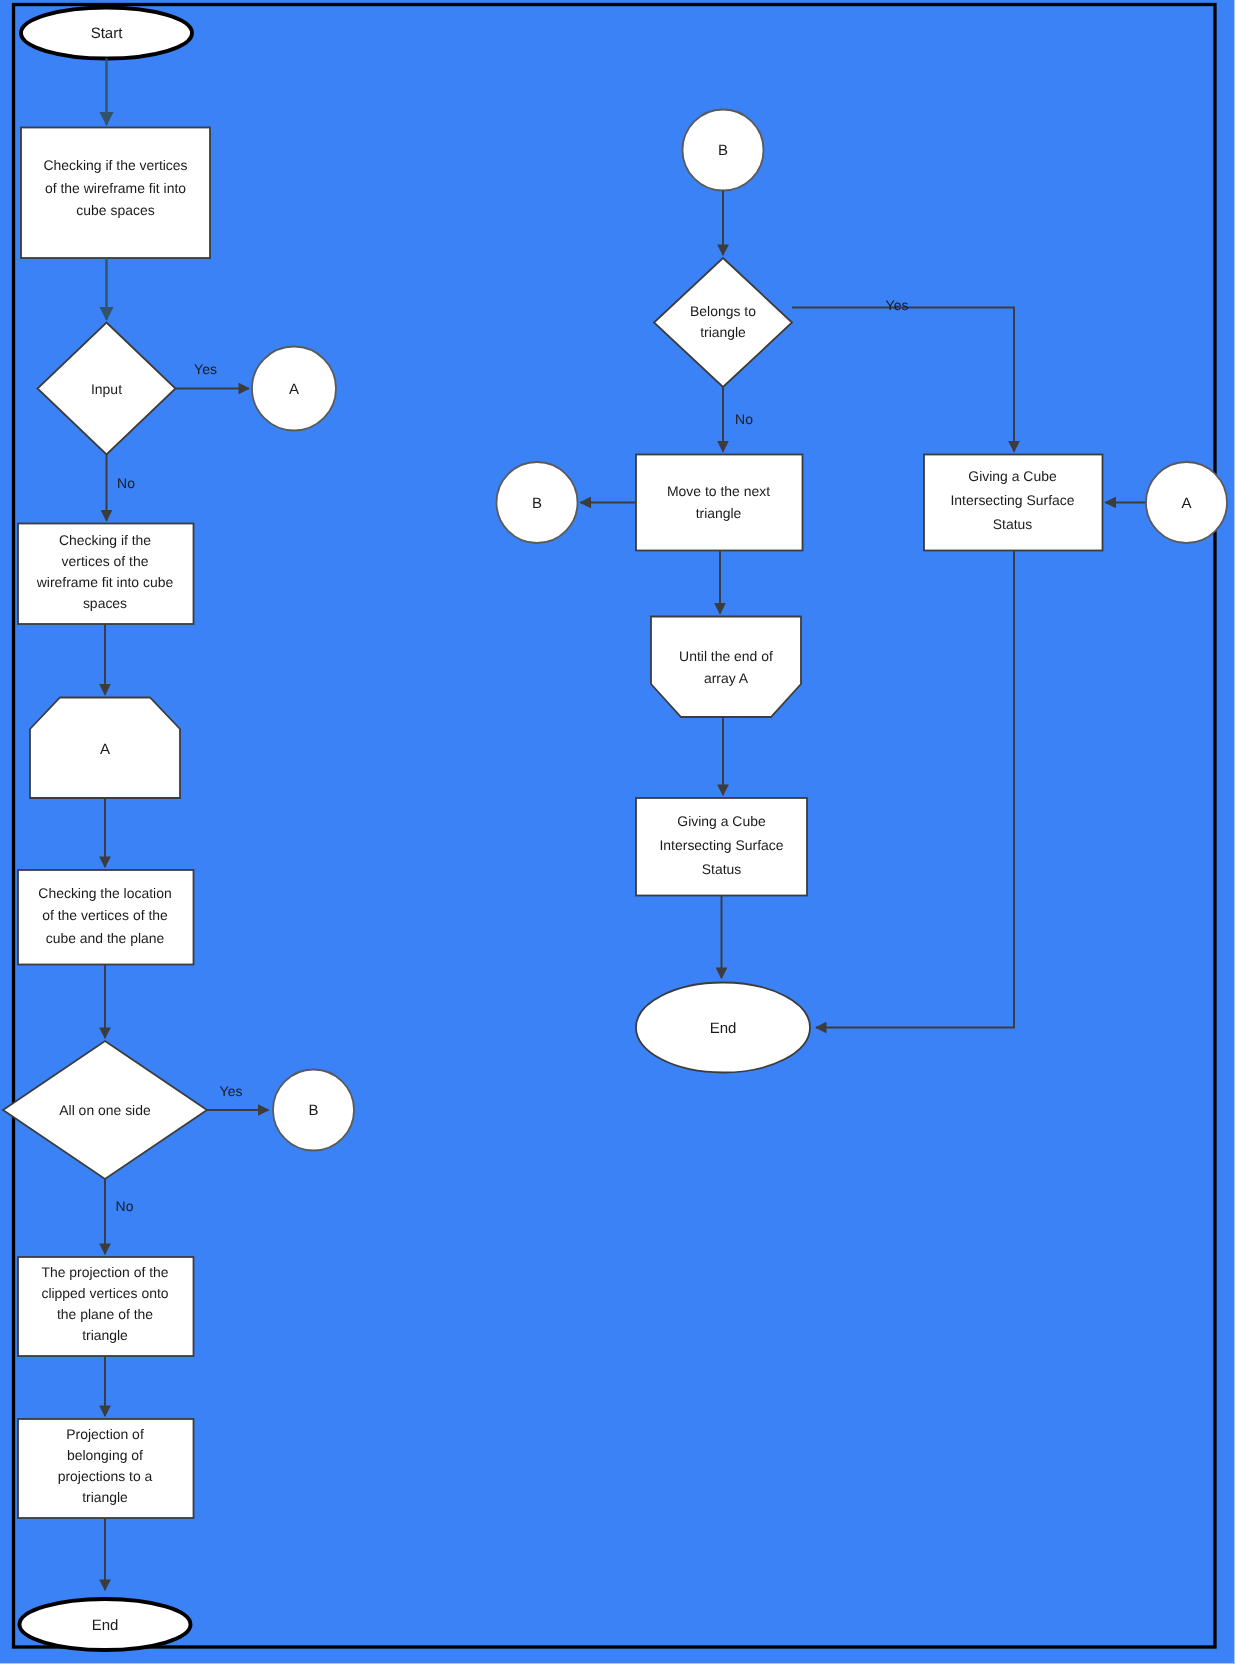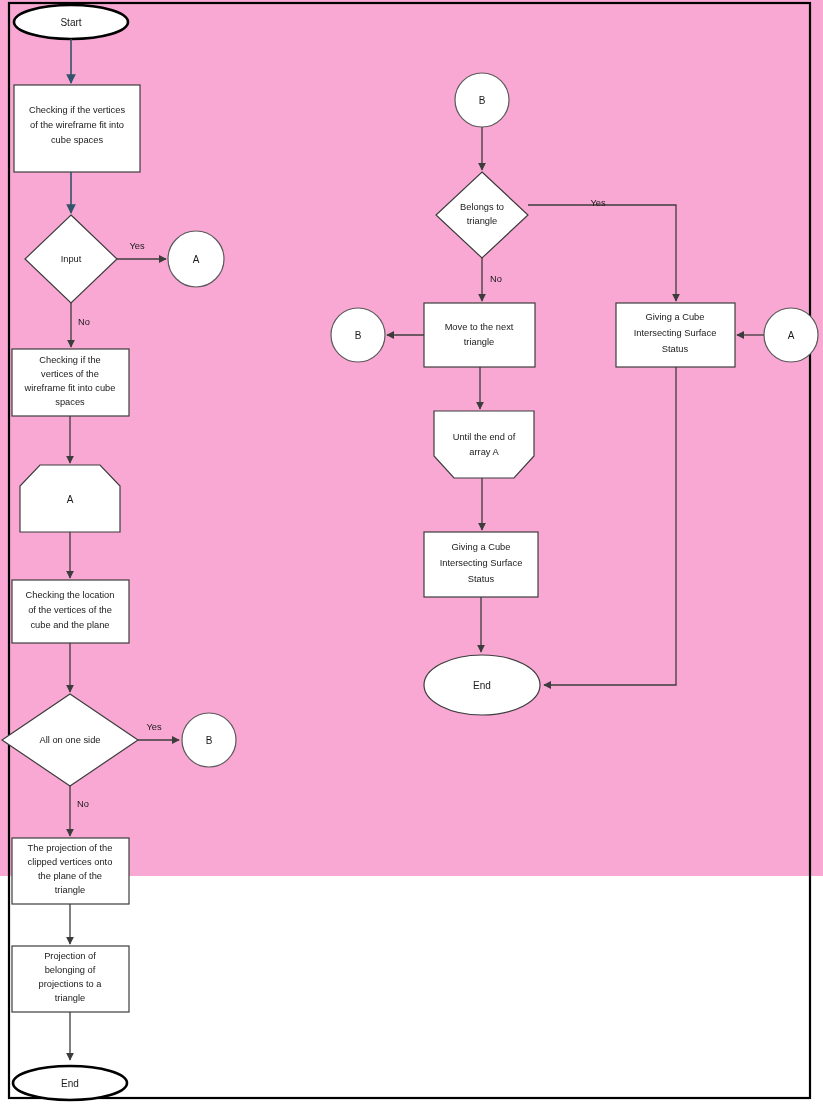--- a/index.html
+++ b/index.html
@@ -9,22 +9,22 @@
   }
   body {
     width: 823px;
     height: 1109px;
     font-family: "Liberation Sans", sans-serif;
     overflow: hidden;
   }
   #flowchart-root {
     position: relative;
     width: 823px;
-    height: 876px;
-    background: #f9a8d4;
+    height: 1109px;
+    background: #3b82f6;
   }
   svg#flow-svg {
     display: block;
     width: 823px;
     height: 1109px;
   }
   .node-shape {
     fill: #ffffff;
     stroke: #3c3c3c;
     stroke-width: 1.2;

